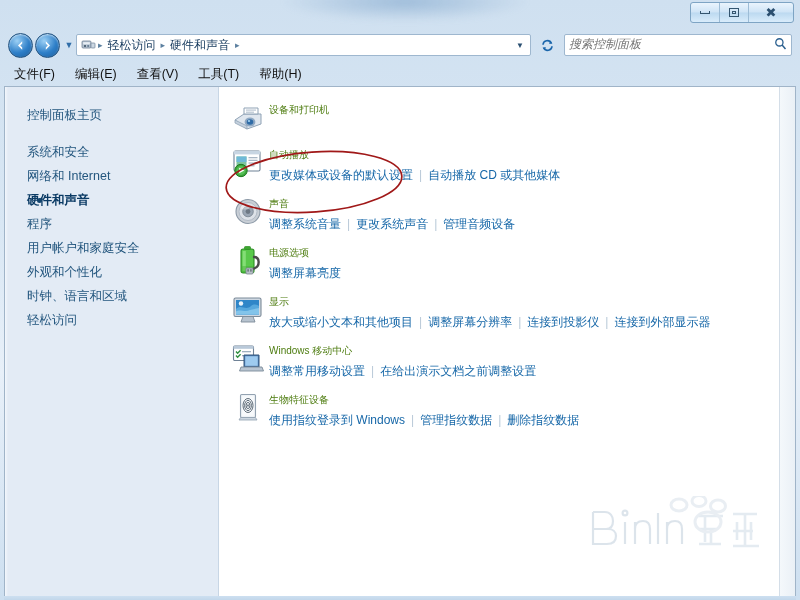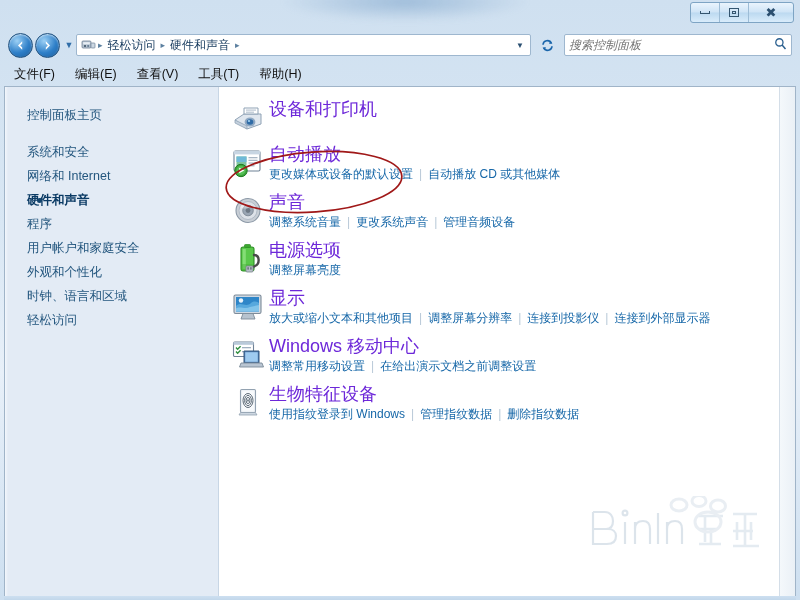--- a/index.html
+++ b/index.html
@@ -142,21 +142,21 @@
     padding: 0 4px;
     flex: 0 0 auto;
   }
   #search-input {
     flex: 1 1 auto;
     border: none;
     outline: none;
     font-size: 12px;
     font-style: italic;
     color: #777;
-    font-family: Liberation Sans, sans-serif;
+    font-family: Liberation Mono, monospace;
     background: transparent;
   }
   #search-icon { color:#2a5f8f; font-size: 12px; flex:0 0 auto; }
 
   
   #menubar {
     position: absolute;
     left: 0; top: 62px;
     width: 651px; height: 24px;
     display: flex;
@@ -233,22 +233,22 @@
   }
   .cp-icon {
     width: 42px;
     flex: 0 0 auto;
     display: flex;
     justify-content: center;
     padding-top: 2px;
   }
   .cp-texts { flex: 1 1 auto; padding-top: 0px; min-width: 0; }
   .cp-title {
-    font-size: 18px;
-    color: #6d28d9;
+    font-size: 10px;
+    color: #4d7c0f;
     line-height: 20px;
     margin-bottom: 1px;
     display: inline-block;
   }
   .cp-links {
     font-size: 12px;
     line-height: 18px;
     color: #1667a8;
   }
   .cp-links .lnk { color: #1667a8; white-space: nowrap; }

